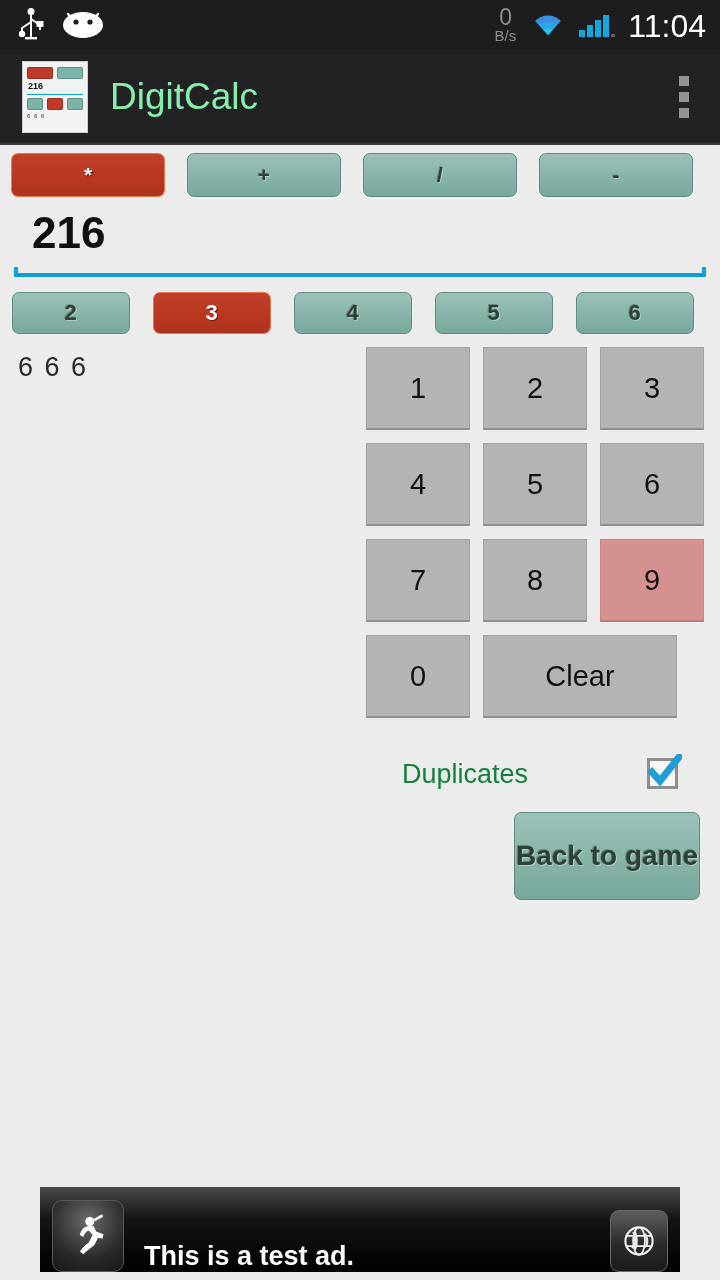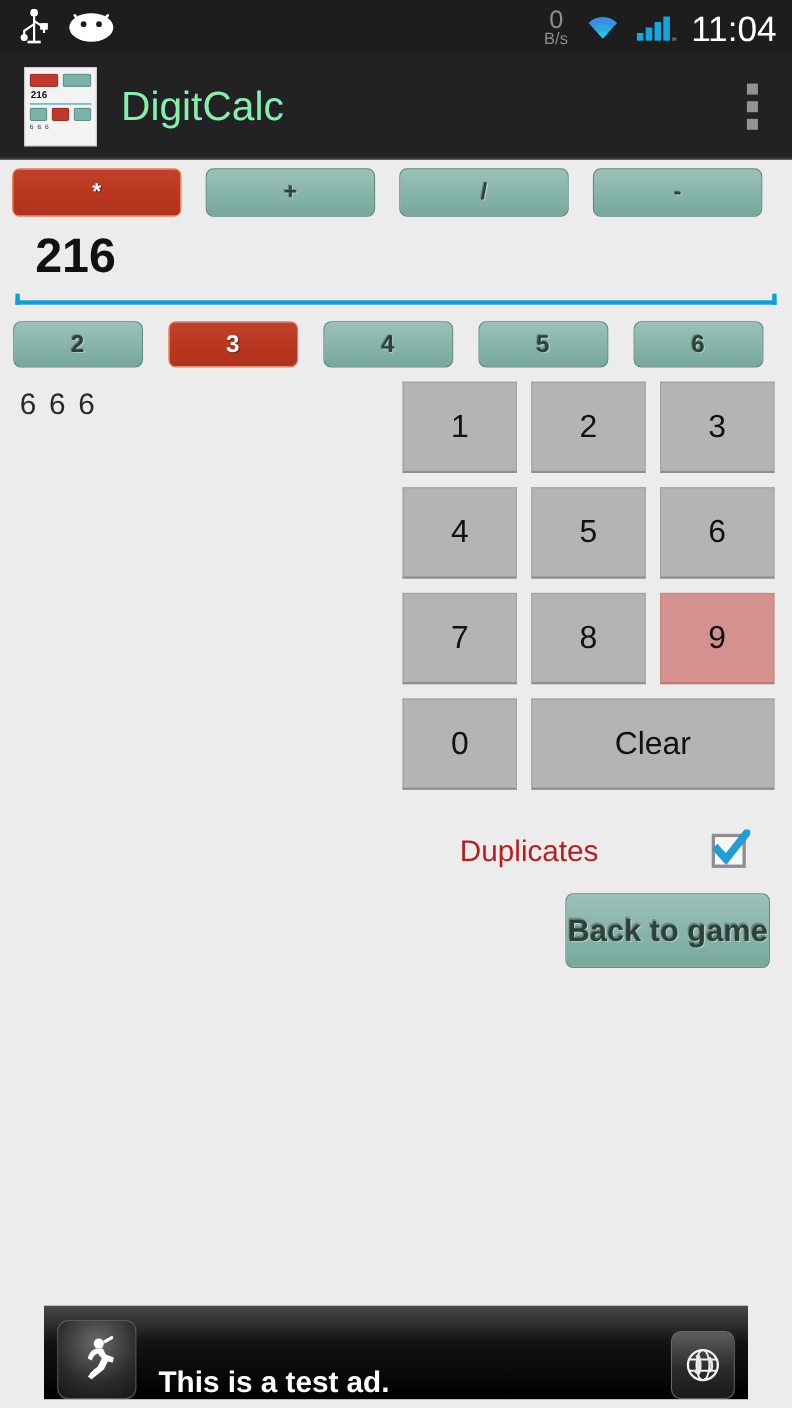--- a/index.html
+++ b/index.html
@@ -204,40 +204,40 @@
     border: 1px solid #a2a2a2;
     border-bottom: 2px solid #8f8f8f;
     box-sizing: border-box;
     display: flex; align-items: center; justify-content: center;
     font-size: 29px;
     color: #111111;
     cursor: pointer;
     user-select: none;
   }
   .kp-key:last-child { margin-right: 0; }
-  .kp-key.wide { width: 221px; }
+  .kp-key.wide { width: 194px; }
   .kp-key.hot {
     background: #d4918f;
     border: 1px solid #c58684;
     border-bottom: 2px solid #b97a78;
   }
 
   
   #dup-row {
     position: absolute;
     left: 366px; top: 605px;
     width: 344px;
     height: 44px;
     display: flex;
     align-items: center;
   }
   #dup-label {
     font-size: 27px;
-    color: #b91c1c;
-    margin-left: 52px;
+    color: #15803d;
+    margin-left: 36px;
   }
   #dup-check {
     margin-left: auto;
     margin-right: 28px;
     width: 37px; height: 37px;
     position: relative;
   }
   .cb-box {
     position: absolute; left: 2px; top: 2px;
     width: 31px; height: 31px;
@@ -252,21 +252,21 @@
 
   
   #back-btn-wrap {
     position: absolute;
     left: 366px; top: 665px;
     width: 344px;
     display: flex;
     justify-content: flex-end;
   }
   #back-btn {
-    width: 186px; height: 68px;
+    width: 186px; height: 88px;
     font-size: 28px;
     margin-right: 10px;
   }
 
   
   #ad-banner {
     position: absolute;
     left: 40px; bottom: 8px;
     width: 640px; height: 85px;
     background: linear-gradient(to bottom, #4a4a4a 0%, #141414 38%, #000000 100%);

